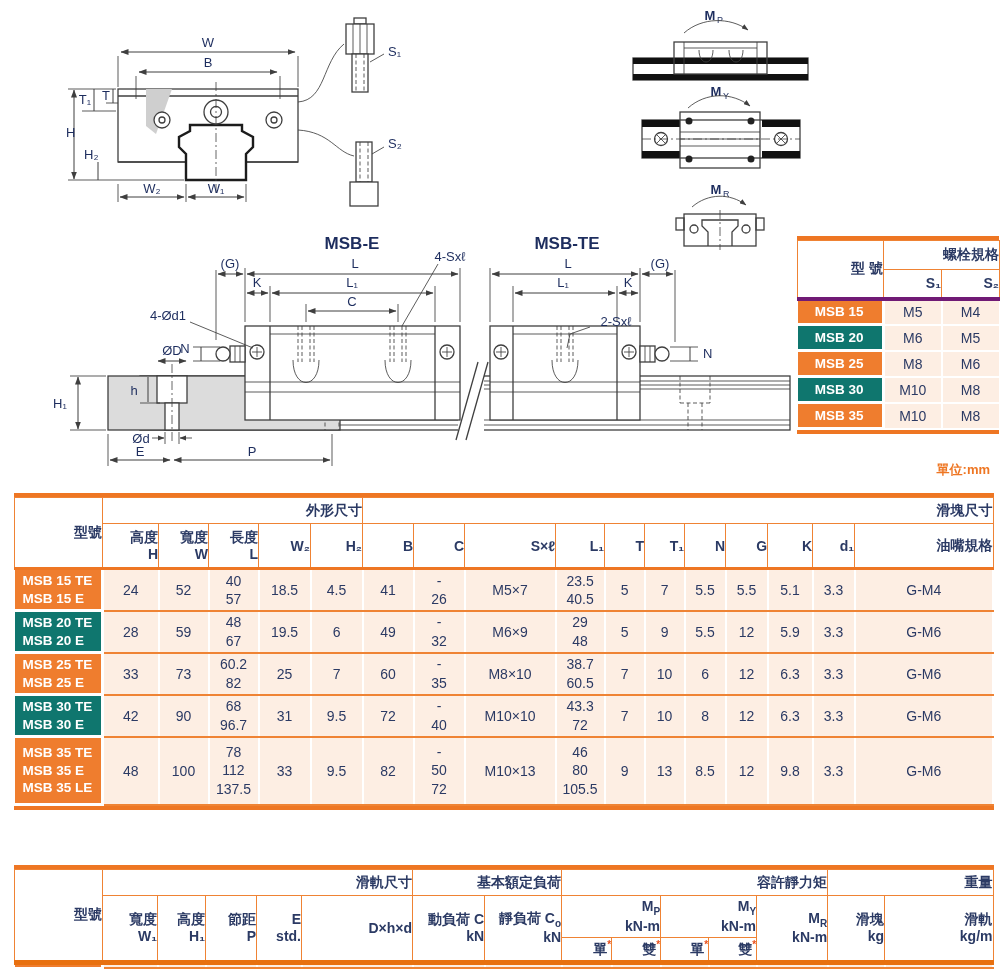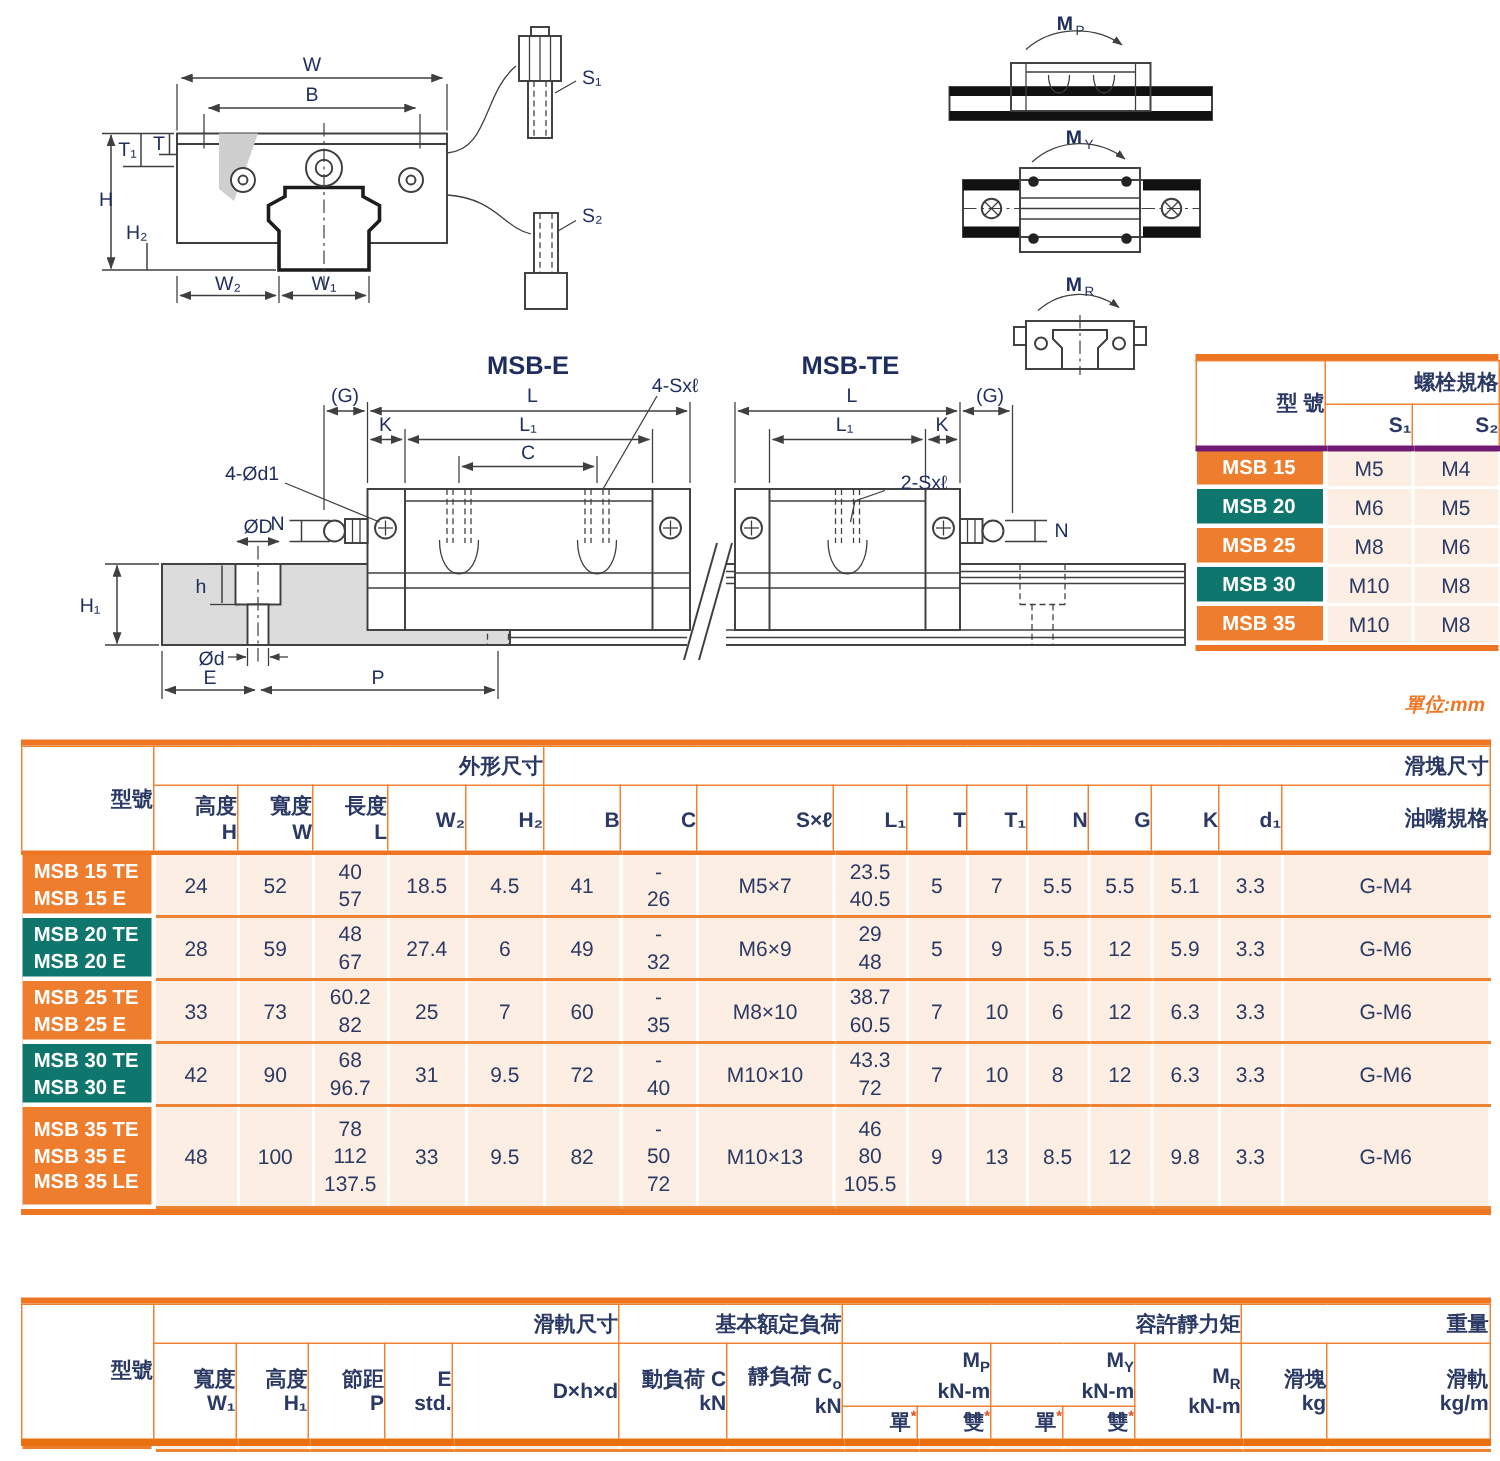--- a/index.html
+++ b/index.html
@@ -39,21 +39,21 @@
   .bolt td.d{border-top:2.4px solid #fff;border-bottom:2.4px solid #fff;}
   .bolt thead tr:last-child th,.bolt thead th[rowspan]{border-bottom:4px solid #701a75;}
   .bolt tbody tr:first-child td{border-top:3px solid #ee7623;}
   .rail tr.hr1{height:26px;} .rail tr.hr2{height:42px;} .rail tr.hr3{height:21px;}
   .rail tr.frag{height:6px;}
   .rail tr.frag td{border-top:5px solid #e8700f;padding:0;}
   sub{font-size:9px;} sup{font-size:9px;}
   sup.star{color:#e84e1b;font-size:10px;}
   th sub{font-size:10px;}
   #unit-note{position:absolute;left:790px;top:461px;width:200px;text-align:right;
-     color:#ee7623;font-size:13px;font-weight:600;font-style:italic;}
+     color:#ee7623;font-size:13px;font-weight:600;}
 </style>
 </head>
 <body>
 
 <div class="page">
 
 <svg width="0" height="0" style="position:absolute" aria-hidden="true">
   <defs>
     <marker id="arr" viewBox="0 0 8 6" markerWidth="8" markerHeight="6" refX="7.5" refY="3" orient="auto-start-reverse">
       <path d="M0,0 L8,3 L0,6 z" fill="#3f3f3f"></path>
@@ -472,21 +472,21 @@
       <td class="d">3.3</td>
       <td class="d">G-M4</td>
     </tr>
     <tr>
       <td class="lab gr ml">MSB 20 TE
 MSB 20 E</td>
       <td class="d">28</td>
       <td class="d">59</td>
       <td class="d ml">48
 67</td>
-      <td class="d">27.4</td>
+      <td class="d">19.5</td>
       <td class="d">6</td>
       <td class="d">49</td>
       <td class="d ml">-
 32</td>
       <td class="d">M6×9</td>
       <td class="d ml">29
 48</td>
       <td class="d">5</td>
       <td class="d">9</td>
       <td class="d">5.5</td>

